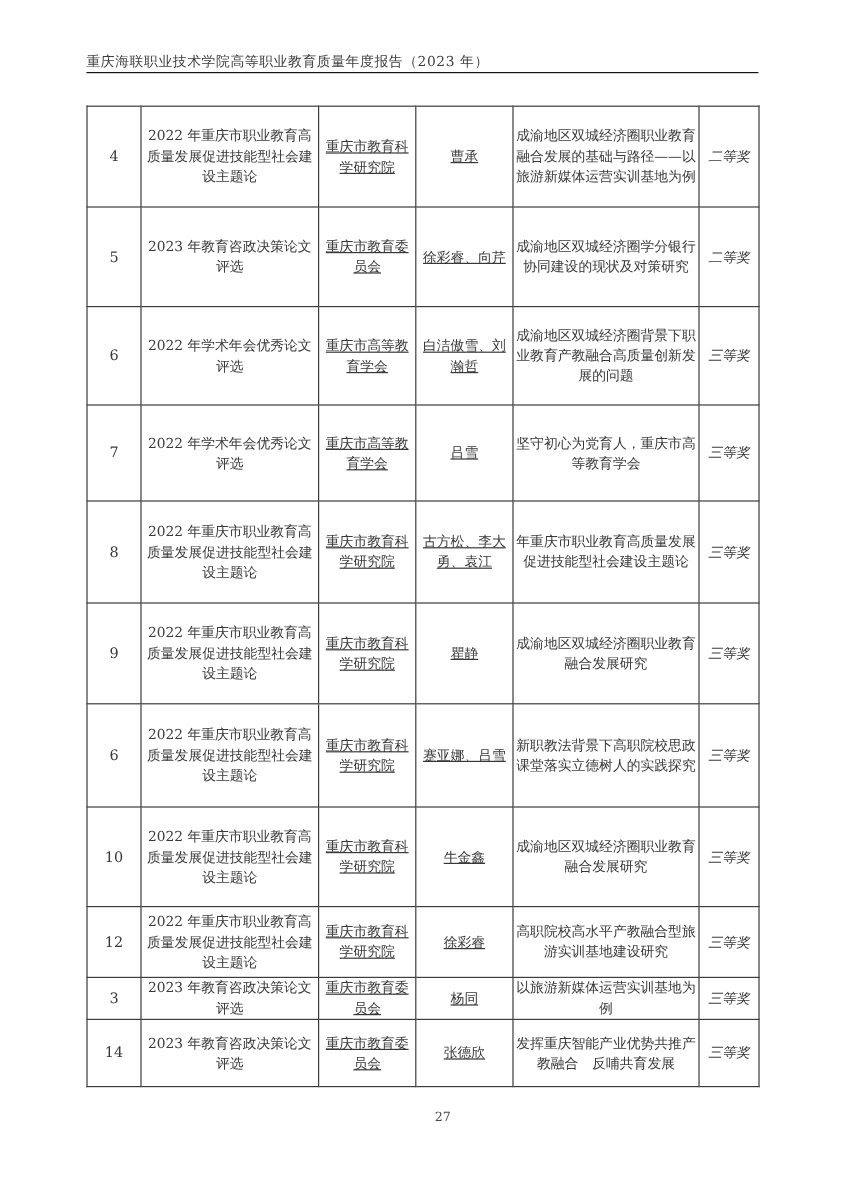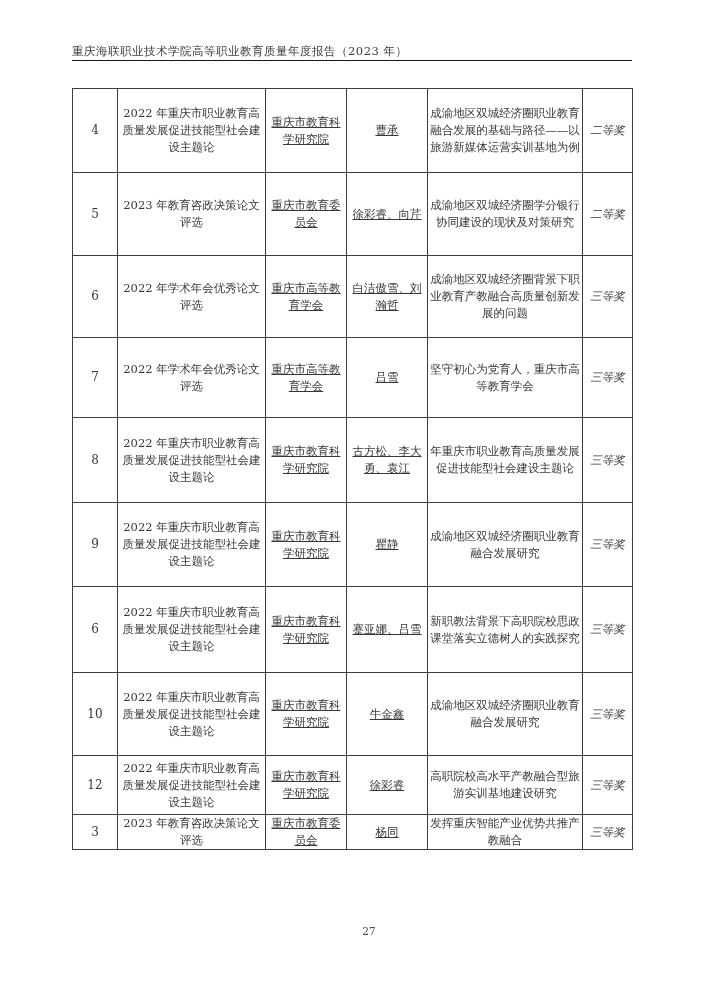--- a/index.html
+++ b/index.html
@@ -168,20 +168,28 @@
     <td class="c-auth">徐彩睿</td>
     <td class="c-title">高职院校高水平产教融合型旅游实训基地建设研究</td>
     <td class="c-award">三等奖</td>
   </tr>
 
   <tr>
     <td class="c-no">3</td>
     <td class="c-event">2023 年教育咨政决策论文评选</td>
     <td class="c-org">重庆市教育委员会</td>
     <td class="c-auth">杨同</td>
-    <td class="c-title">发挥重庆智能产业优势共推产教融合</td>
+    <td class="c-title">以旅游新媒体运营实训基地为例</td>
     <td class="c-award">三等奖</td>
   </tr>
 
+  <tr>
+    <td class="c-no">14</td>
+    <td class="c-event">2023 年教育咨政决策论文评选</td>
+    <td class="c-org">重庆市教育委员会</td>
+    <td class="c-auth">张德欣</td>
+    <td class="c-title">发挥重庆智能产业优势共推产教融合　反哺共育发展</td>
+    <td class="c-award">三等奖</td>
+  </tr>
 </tbody>
 </table>
 
 <div class="page-footer">27</div>
 
 </body></html>

